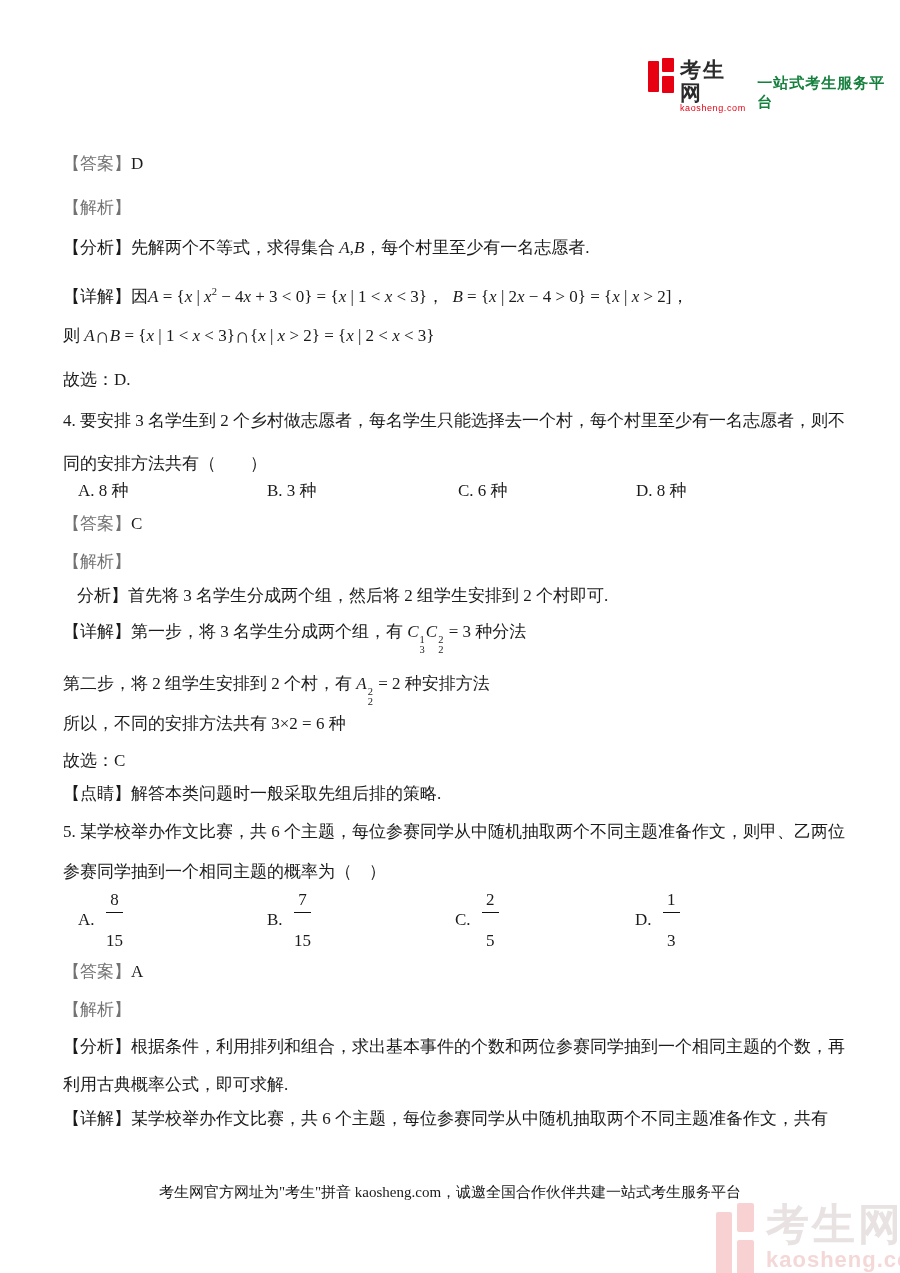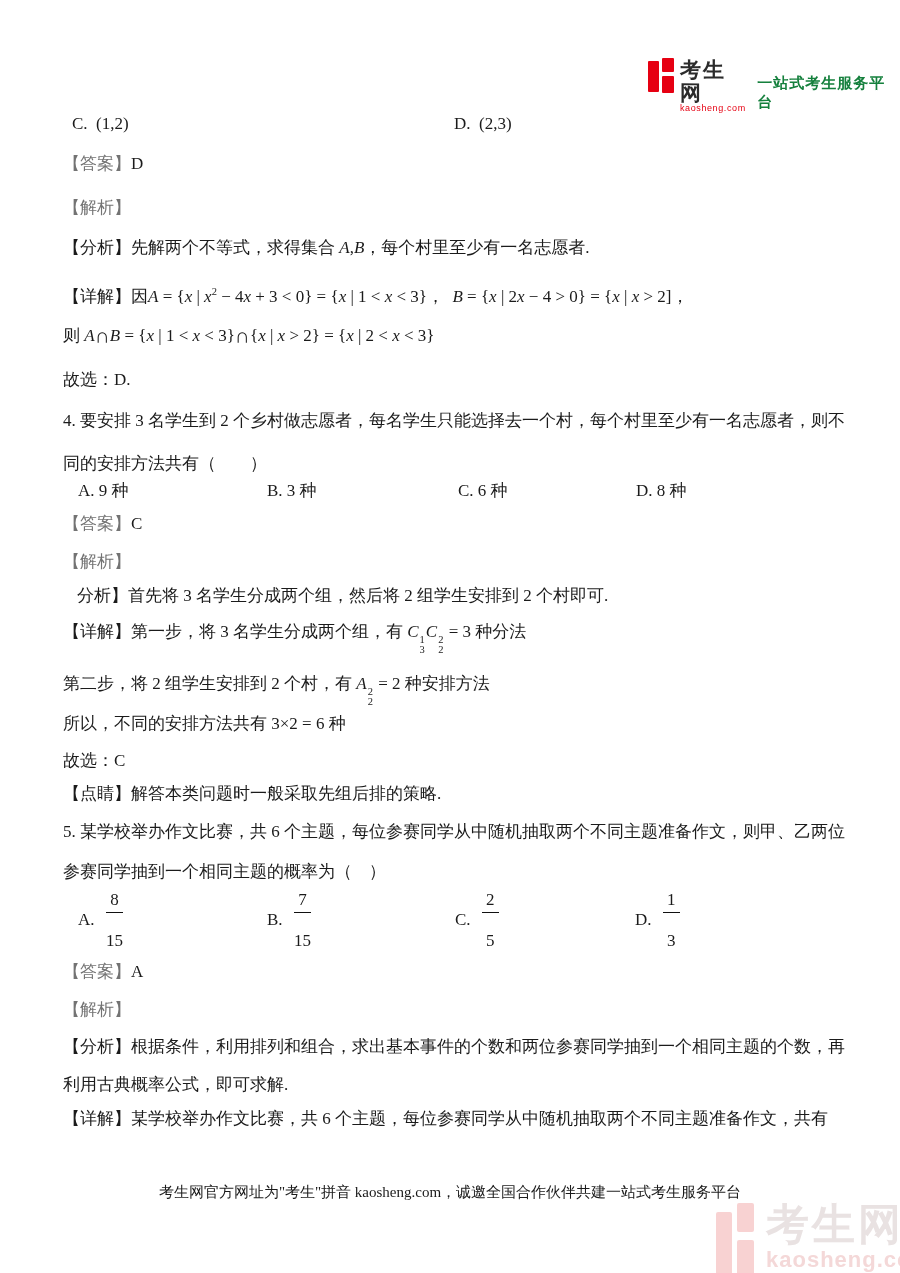--- a/index.html
+++ b/index.html
@@ -62,35 +62,31 @@
       <div class="b2"></div>
       <div class="b3"></div>
     </div>
     <div class="logo-txt">
       <div class="logo-brand">考生网</div>
       <div class="logo-domain">kaosheng.com</div>
     </div>
     <div class="slogan">一站式考生服务平台</div>
   </div>
 
-  <div class="line" style="top:112px">
-    <span class="col" style="left:9px"><span>C.  (1,2)</span></span>
-    <span class="col" style="left:391px"><span>D.  (2,3)</span></span>
-  </div>
   <div class="line" style="top:152px"><span class="blue">【答案】</span><span>D</span></div>
   <div class="line" style="top:196px"><span class="blue">【解析】</span></div>
   <div class="line" style="top:236px"><span>【分析】先解两个不等式，求得集合 </span><span class="i">A</span><span>,</span><span class="i">B</span><span>，每个村里至少有一名志愿者.</span></div>
   <div class="line" style="top:280px"><span>【详解】因</span><span class="i">A</span><span> = {</span><span class="i">x</span><span> | </span><span class="i">x</span><sup>2</sup><span> − 4</span><span class="i">x</span><span> + 3 &lt; 0} = {</span><span class="i">x</span><span> | 1 &lt; </span><span class="i">x</span><span> &lt; 3}，  </span><span class="i">B</span><span> = {</span><span class="i">x</span><span> | 2</span><span class="i">x</span><span> − 4 &gt; 0} = {</span><span class="i">x</span><span> | </span><span class="i">x</span><span> &gt; 2]，</span></div>
   <div class="line" style="top:324px"><span>则 </span><span class="i">A</span><span class="cap">∩</span><span class="i">B</span><span> = {</span><span class="i">x</span><span> | 1 &lt; </span><span class="i">x</span><span> &lt; 3}</span><span class="cap">∩</span><span>{</span><span class="i">x</span><span> | </span><span class="i">x</span><span> &gt; 2} = {</span><span class="i">x</span><span> | 2 &lt; </span><span class="i">x</span><span> &lt; 3}</span></div>
   <div class="line" style="top:368px"><span>故选：D.</span></div>
 
   <div class="line" style="top:409px"><span>4. 要安排 3 名学生到 2 个乡村做志愿者，每名学生只能选择去一个村，每个村里至少有一名志愿者，则不</span></div>
   <div class="line" style="top:452px"><span>同的安排方法共有（　　）</span></div>
   <div class="line" style="top:479px">
-    <span class="col" style="left:15px"><span>A. 9 种</span></span>
+    <span class="col" style="left:15px"><span>A. 8 种</span></span>
     <span class="col" style="left:204px"><span>B. 3 种</span></span>
     <span class="col" style="left:395px"><span>C. 6 种</span></span>
     <span class="col" style="left:573px"><span>D. 8 种</span></span>
   </div>
   <div class="line" style="top:512px"><span class="blue">【答案】</span><span>C</span></div>
   <div class="line" style="top:550px"><span class="blue">【解析】</span></div>
   <div class="line ind" style="top:584px"><span>分析】首先将 3 名学生分成两个组，然后将 2 组学生安排到 2 个村即可.</span></div>
   <div class="line" style="top:620px"><span>【详解】第一步，将 3 名学生分成两个组，有 </span><span class="i">C</span><span class="ss"><span>1</span><span>3</span></span><span class="i">C</span><span class="ss"><span>2</span><span>2</span></span><span> = 3 种分法</span></div>
   <div class="line" style="top:672px"><span>第二步，将 2 组学生安排到 2 个村，有 </span><span class="i">A</span><span class="ss"><span>2</span><span>2</span></span><span> = 2 种安排方法</span></div>
   <div class="line" style="top:712px"><span>所以，不同的安排方法共有 3×2 = 6 种</span></div>

